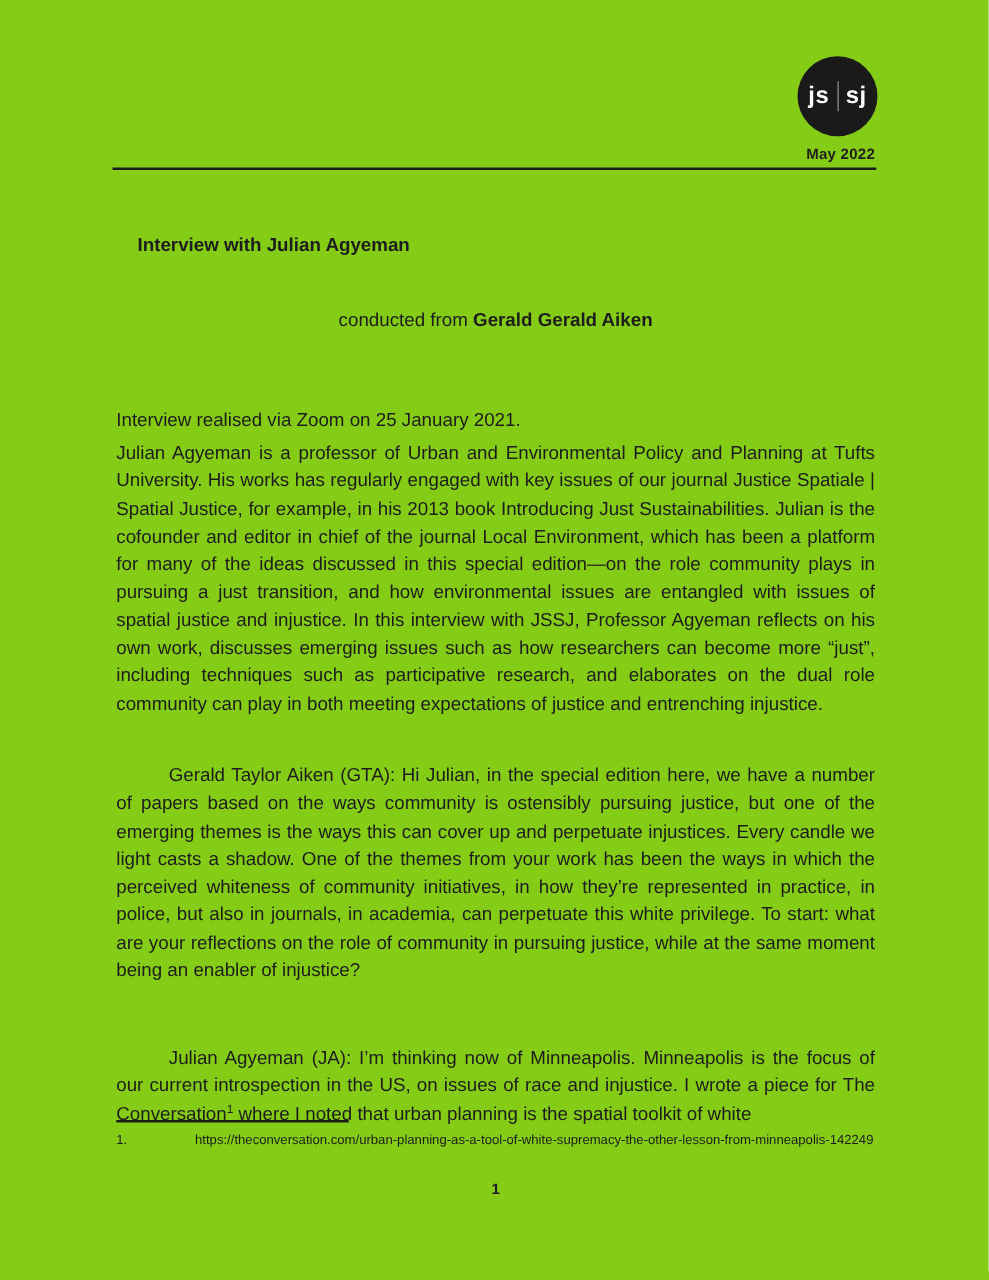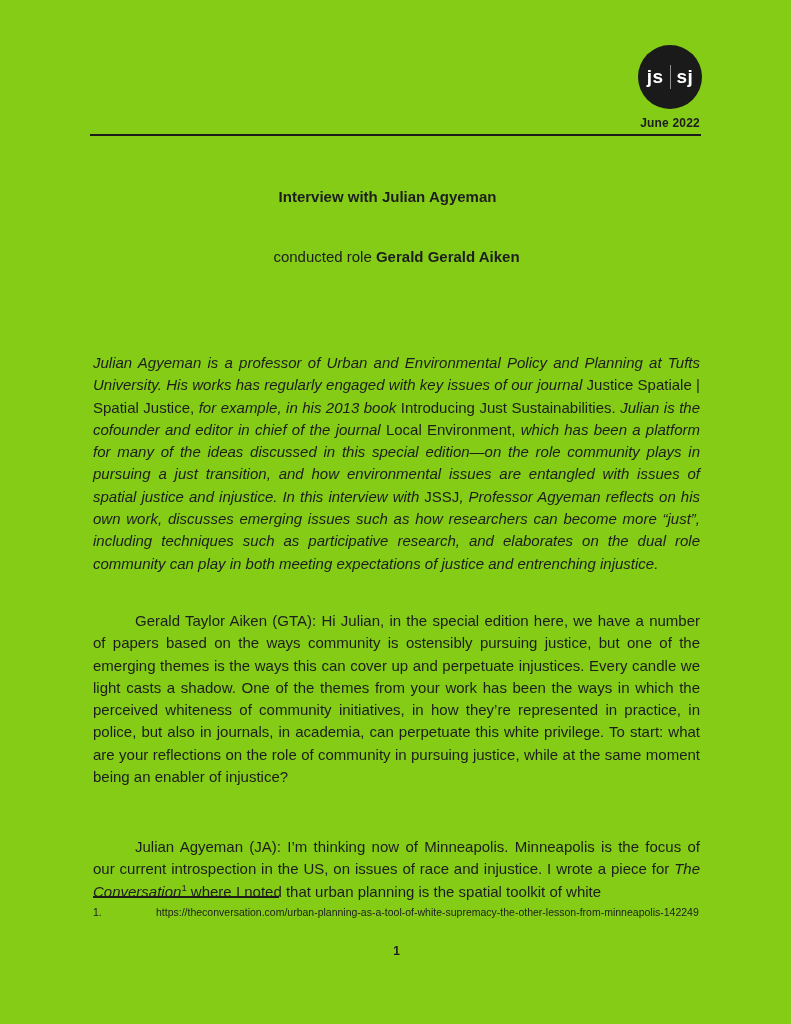--- a/index.html
+++ b/index.html
@@ -55,24 +55,24 @@
     left: 90px;
     top: 134px;
     width: 611px;
     height: 2px;
     background: #1c1c1c;
   }
 
   
   .title {
     position: absolute;
-    left: 84px;
+    left: 110px;
     top: 188px;
     width: 607px;
-    text-align: center;
+    text-align: left;
     font-size: 15px;
     font-weight: bold;
   }
   .subtitle {
     position: absolute;
     left: 93px;
     top: 248px;
     width: 607px;
     text-align: center;
     font-size: 15px;
@@ -87,21 +87,21 @@
     font-size: 15px;
     line-height: 22.3px;
     text-align: justify;
   }
   .para.note { top: 326px; text-align: left; }
   .para.bio  { top: 352px; }
   .para.gta  { top: 610px; text-indent: 42px; }
   .para.ja   { top: 836px; text-indent: 42px; }
 
   .seg-regular { font-style: normal; font-weight: normal; }
-  .seg-italic  { font-style: italic; }
+  .seg-italic  { }
   .seg-bold    { font-weight: normal; }
   .seg-superscript {
     font-size: 9.5px;
     vertical-align: super;
     line-height: 0;
   }
 
   
   .footnote-rule {
     position: absolute;
@@ -146,28 +146,29 @@
 <body>
 
 <div class="page">
 
   <div class="logo">
     <span class="logo-letters">js</span>
     <span class="logo-divider"></span>
     <span class="logo-letters">sj</span>
   </div>
 
-  <div class="issue-date">June 2022</div>
+  <div class="issue-date">May 2022</div>
 
   <div class="header-rule"></div>
 
   <div class="title">Interview with Julian Agyeman</div>
 
-  <div class="subtitle"><span>conducted role </span><span class="b">Gerald Gerald Aiken</span></div>
+  <div class="subtitle"><span>conducted from </span><span class="b">Gerald Gerald Aiken</span></div>
 
+  <div class="para note">Interview realised via Zoom on 25 January 2021.</div>
 
   <div class="para bio"><span class="seg-italic">Julian Agyeman is a professor of Urban and Environmental Policy and Planning at Tufts University. His works has regularly engaged with key issues of our journal </span><span class="seg-regular">Justice Spatiale | Spatial Justice, </span><span class="seg-italic">for example, in his 2013 book </span><span class="seg-regular">Introducing Just Sustainabilities. </span><span class="seg-italic">Julian is the cofounder and editor in chief of the journal </span><span class="seg-regular">Local Environment, </span><span class="seg-italic">which has been a platform for many of the ideas discussed in this special edition—on the role community plays in pursuing a just transition, and how environmental issues are entangled with issues of spatial justice and injustice. In this interview with </span><span class="seg-regular">JSSJ</span><span class="seg-italic">, Professor Agyeman reflects on his own work, discusses emerging issues such as how researchers can become more “just”, including techniques such as participative research, and elaborates on the dual role community can play in both meeting expectations of justice and entrenching injustice.</span></div>
 
   <div class="para gta"><span class="seg-bold">Gerald Taylor Aiken (GTA):</span><span class="seg-regular"> Hi Julian, in the special edition here, we have a number of papers based on the ways community is ostensibly pursuing justice, but one of the emerging themes is the ways this can cover up and perpetuate injustices. Every candle we light casts a shadow. One of the themes from your work has been the ways in which the perceived whiteness of community initiatives, in how they’re represented in practice, in police, but also in journals, in academia, can perpetuate this white privilege. To start: what are your reflections on the role of community in pursuing justice, while at the same moment being an enabler of injustice?</span></div>
 
   <div class="para ja"><span class="seg-bold">Julian Agyeman (JA):</span><span class="seg-regular"> I’m thinking now of Minneapolis. Minneapolis is the focus of our current introspection in the US, on issues of race and injustice. I wrote a piece for </span><span class="seg-italic">The Conversation</span><span class="seg-superscript">1</span><span class="seg-regular"> where I noted that urban planning is the spatial toolkit of white</span></div>
 
   <div class="footnote-rule"></div>
 
   <div class="footnote"><span class="fn-marker">1.</span><a class="fn-url">https://theconversation.com/urban-planning-as-a-tool-of-white-supremacy-the-other-lesson-from-minneapolis-142249</a></div>

